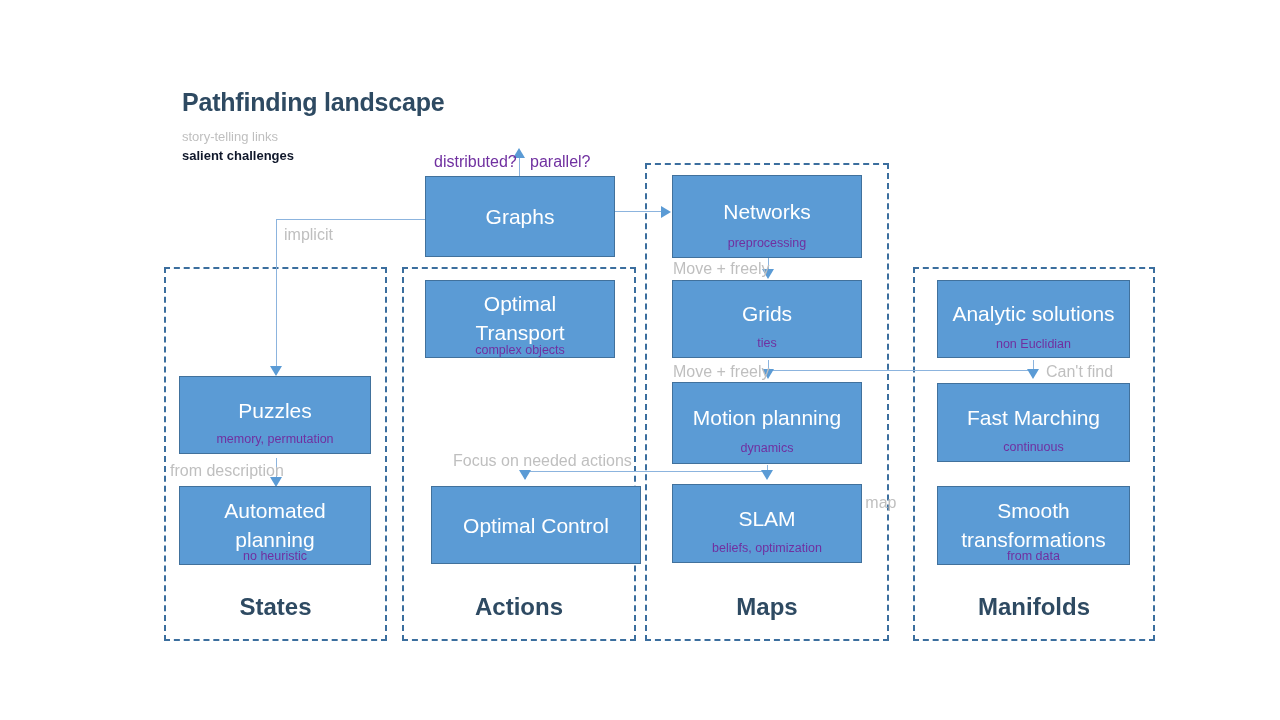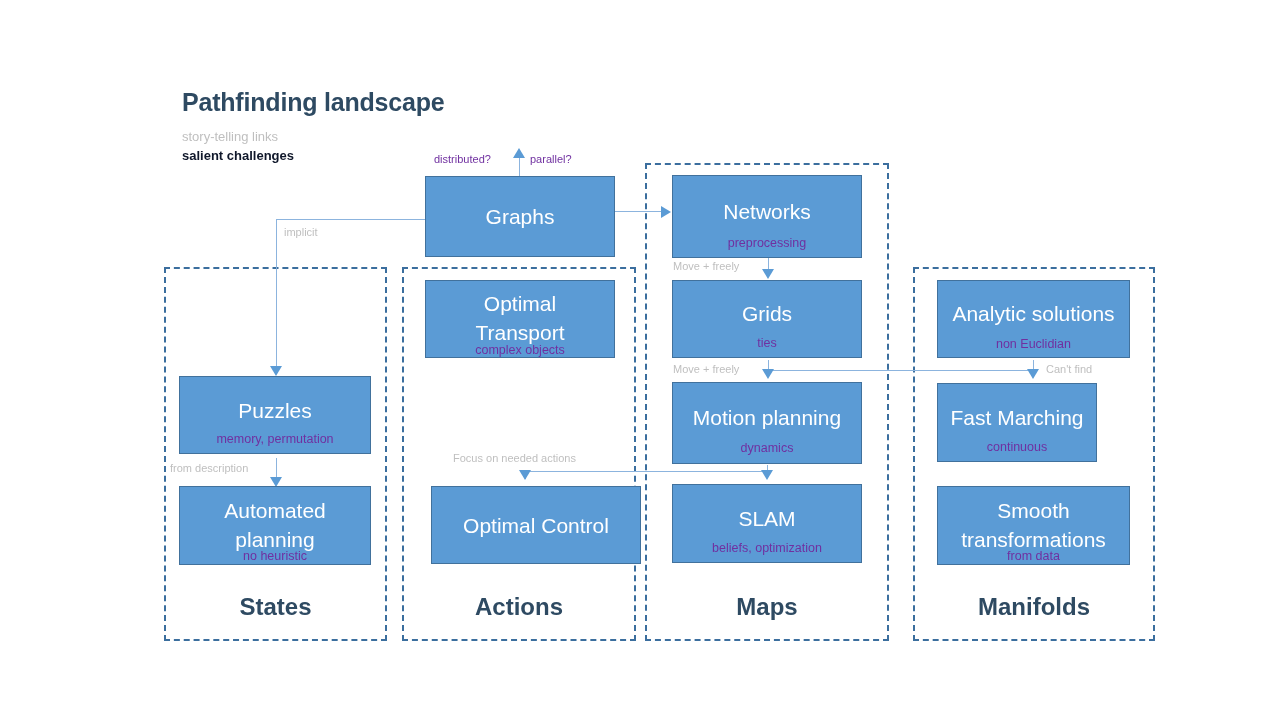--- a/index.html
+++ b/index.html
@@ -115,21 +115,21 @@
   }
   .arrow-right {
     border-top: 6px solid transparent;
     border-bottom: 6px solid transparent;
     border-left: 10px solid #5B9BD5;
   }
 
   
   .edge-label {
     position: absolute;
-    font-size: 11px;
+    font-size: 16px;
     color: #BFBFBF;
     white-space: nowrap;
   }
   .edge-label.purple {
     color: #7030A0;
   }
 </style>
 </head>
 <body>
 
@@ -240,21 +240,21 @@
   <div class="node" style="left:937px; top:280px; width:193px; height:78px;">
     <div class="title-main" style="margin-bottom:11px;">Analytic solutions</div>
     <div class="sub" style="bottom:6px;">non Euclidian</div>
   </div>
 
   <div class="node" style="left:672px; top:484px; width:190px; height:79px;">
     <div class="title-main" style="margin-bottom:11px;">SLAM</div>
     <div class="sub" style="bottom:7px;">beliefs, optimization</div>
   </div>
 
-  <div class="node" style="left:937px; top:383px; width:160px; height:79px;">
+  <div class="node" style="left:937px; top:383px; width:193px; height:79px;">
     <div class="title-main" style="margin-bottom:11px;">Fast Marching</div>
     <div class="sub" style="bottom:7px;">continuous</div>
   </div>
 
   <div class="node" style="left:937px; top:486px; width:193px; height:79px;">
     <div class="title-main" style="margin-bottom:2px;">Smooth
 transformations</div>
     <div class="sub" style="bottom:1px;">from data</div>
   </div>
 

